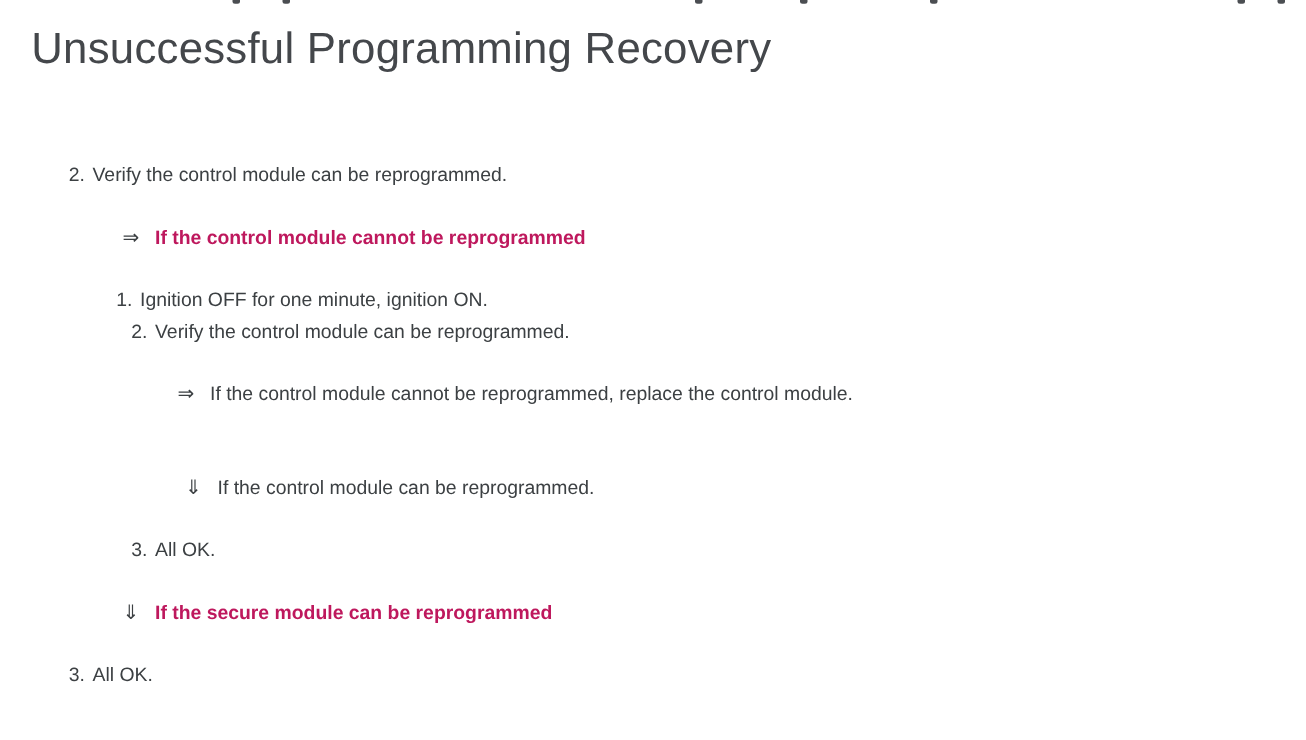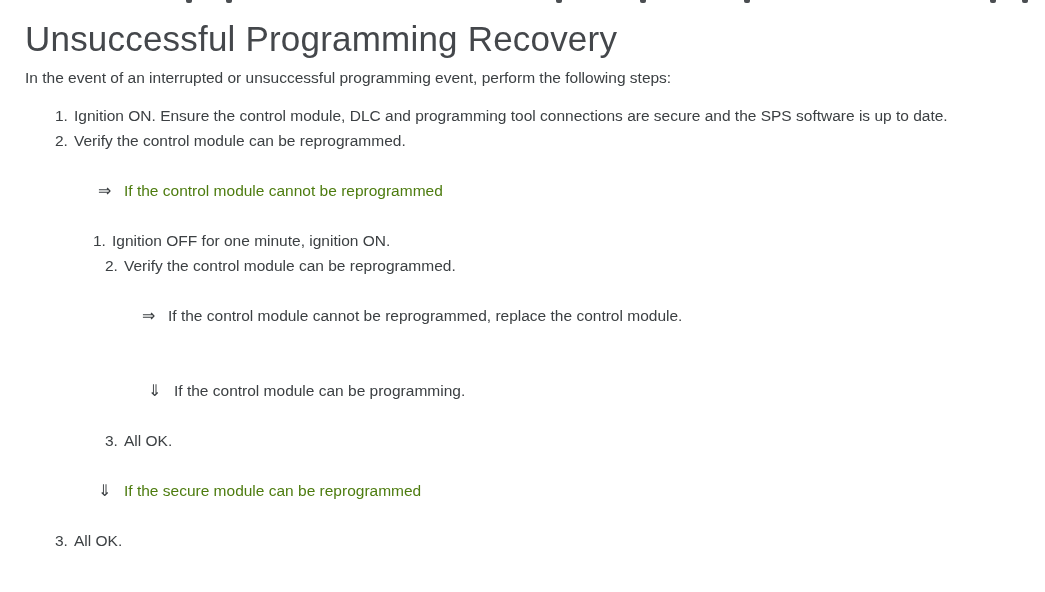--- a/index.html
+++ b/index.html
@@ -11,21 +11,21 @@
   .remnant { position:absolute; top:0; width:6px; height:3px; border-radius:0 0 2px 2px; }
 
   .doc-title { position:absolute; left:25px; top:15px; width:1000px;
                font-size:35px; font-weight:300; letter-spacing:0.2px;
                color:#44474b; line-height:48px; white-space:nowrap; }
 
   .line { position:absolute; white-space:nowrap; font-size:15.5px; line-height:20px;
           color:#3c4043; }
   .marker { display:inline-block; min-width:14px; margin-right:5px; }
   .arrow  { display:inline-block; min-width:26px; font-size:16px; font-weight:400; color:#3c4043; }
-  .bold-label { font-weight:400; color:#4d7c0f; }
+  .bold-label { font-weight:700; color:#be185d; }
 
   .intro        { left:25px;  top:68px;  }
   .step1        { left:55px;  top:106px; }
   .step2        { left:55px;  top:131px; }
   .branch1      { left:98px;  top:181px; }
   .n-step1      { left:93px; top:231px; }
   .n-step2      { left:105px; top:256px; }
   .deep-cannot  { left:142px; top:306px; }
   .deep-can     { left:148px; top:381px; }
   .n-step3      { left:105px; top:431px; }
@@ -42,25 +42,21 @@
       <span class="remnant" style="left: 226px; background: rgb(75, 78, 82);"></span>
       <span class="remnant" style="left: 556px; background: rgb(75, 78, 82);"></span>
       <span class="remnant" style="left: 640px; background: rgb(75, 78, 82);"></span>
       <span class="remnant" style="left: 744px; background: rgb(75, 78, 82);"></span>
       <span class="remnant" style="left: 990px; background: rgb(75, 78, 82);"></span>
       <span class="remnant" style="left: 1022px; background: rgb(75, 78, 82);"></span>
     </div>
 
   <h1 class="doc-title">Unsuccessful Programming Recovery</h1>
 
-  <p class="line intro">In the event of an interrupted or unsuccessful programming event, perform the following steps:</p>
 
-  <div class="line step1">
-    <span class="marker">1.</span><span>Ignition ON. Ensure the control module, DLC and programming tool connections are secure and the SPS software is up to date.</span>
-  </div>
 
   <div class="line step2">
     <span class="marker">2.</span><span>Verify the control module can be reprogrammed.</span>
   </div>
 
   <div class="line branch1">
     <span class="arrow">⇒</span><span class="bold-label">If the control module cannot be reprogrammed</span>
   </div>
 
   <div class="line n-step1">
@@ -69,21 +65,21 @@
 
   <div class="line n-step2">
     <span class="marker">2.</span><span>Verify the control module can be reprogrammed.</span>
   </div>
 
   <div class="line deep-cannot">
     <span class="arrow">⇒</span><span>If the control module cannot be reprogrammed, replace the control module.</span>
   </div>
 
   <div class="line deep-can">
-    <span class="arrow">⇓</span><span>If the control module can be programming.</span>
+    <span class="arrow">⇓</span><span>If the control module can be reprogrammed.</span>
   </div>
 
   <div class="line n-step3">
     <span class="marker">3.</span><span>All OK.</span>
   </div>
 
   <div class="line branch2">
     <span class="arrow">⇓</span><span class="bold-label">If the secure module can be reprogrammed</span>
   </div>
 

